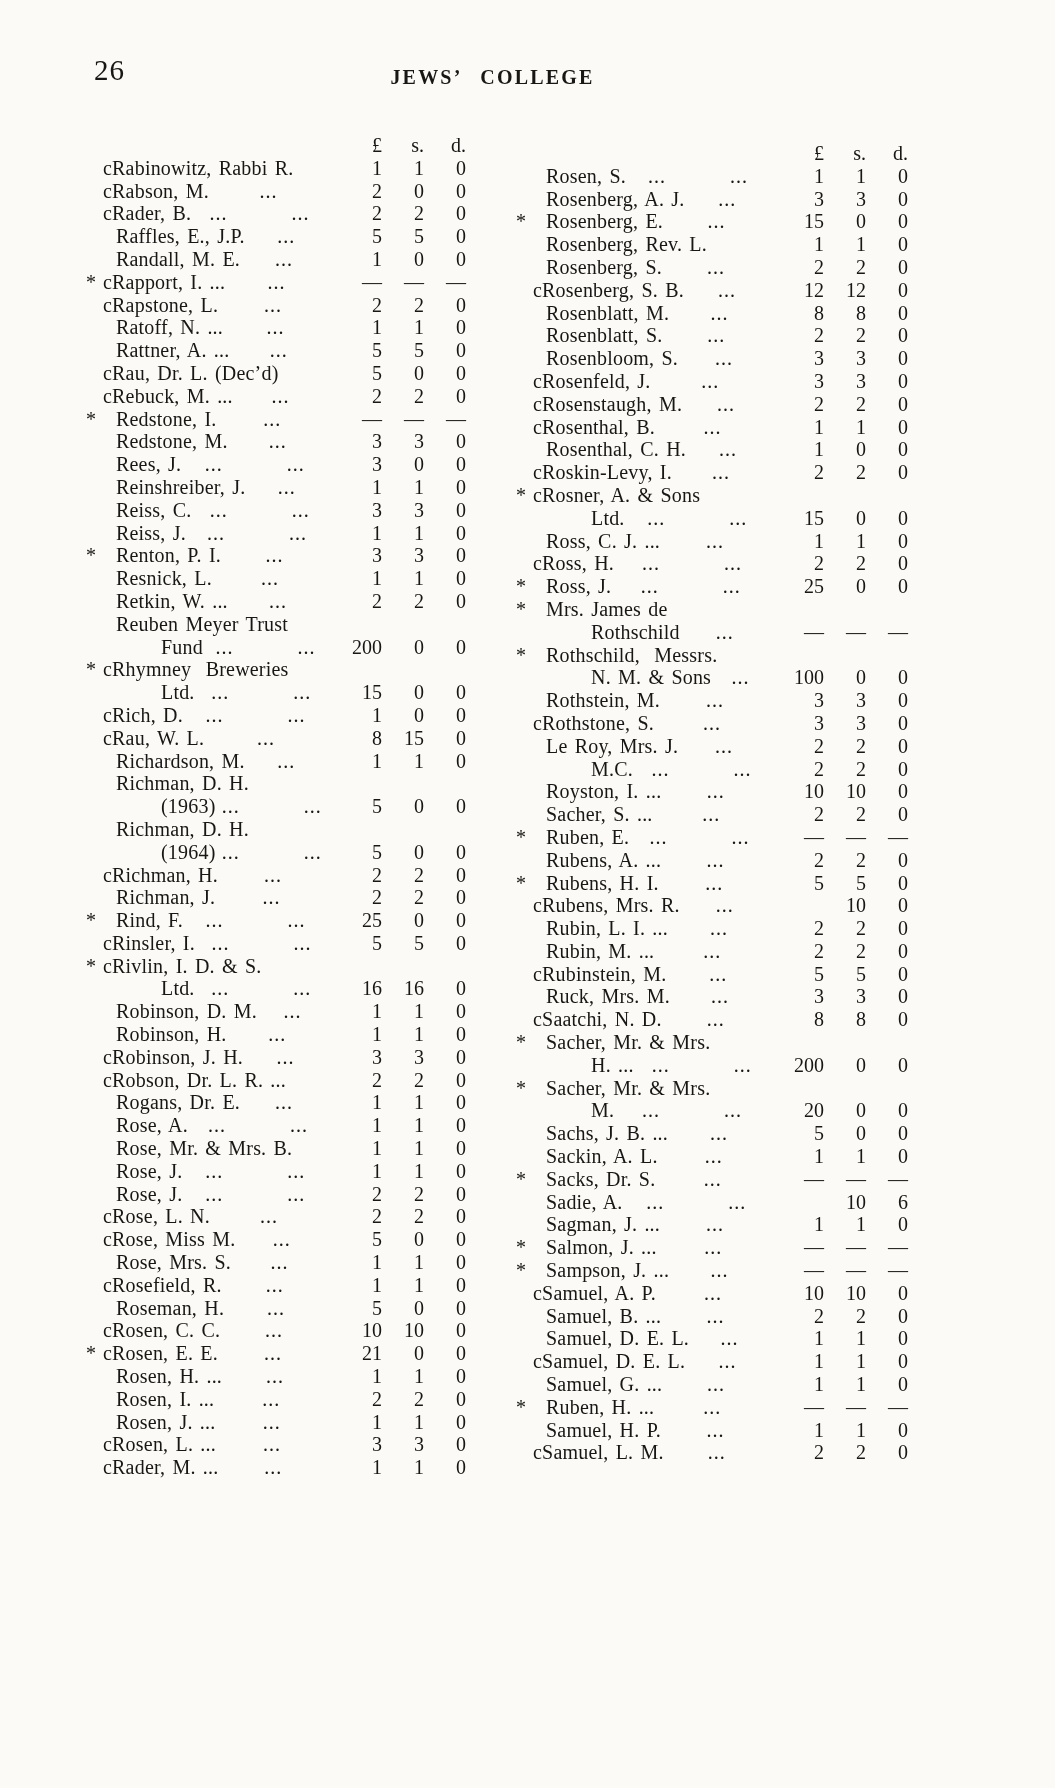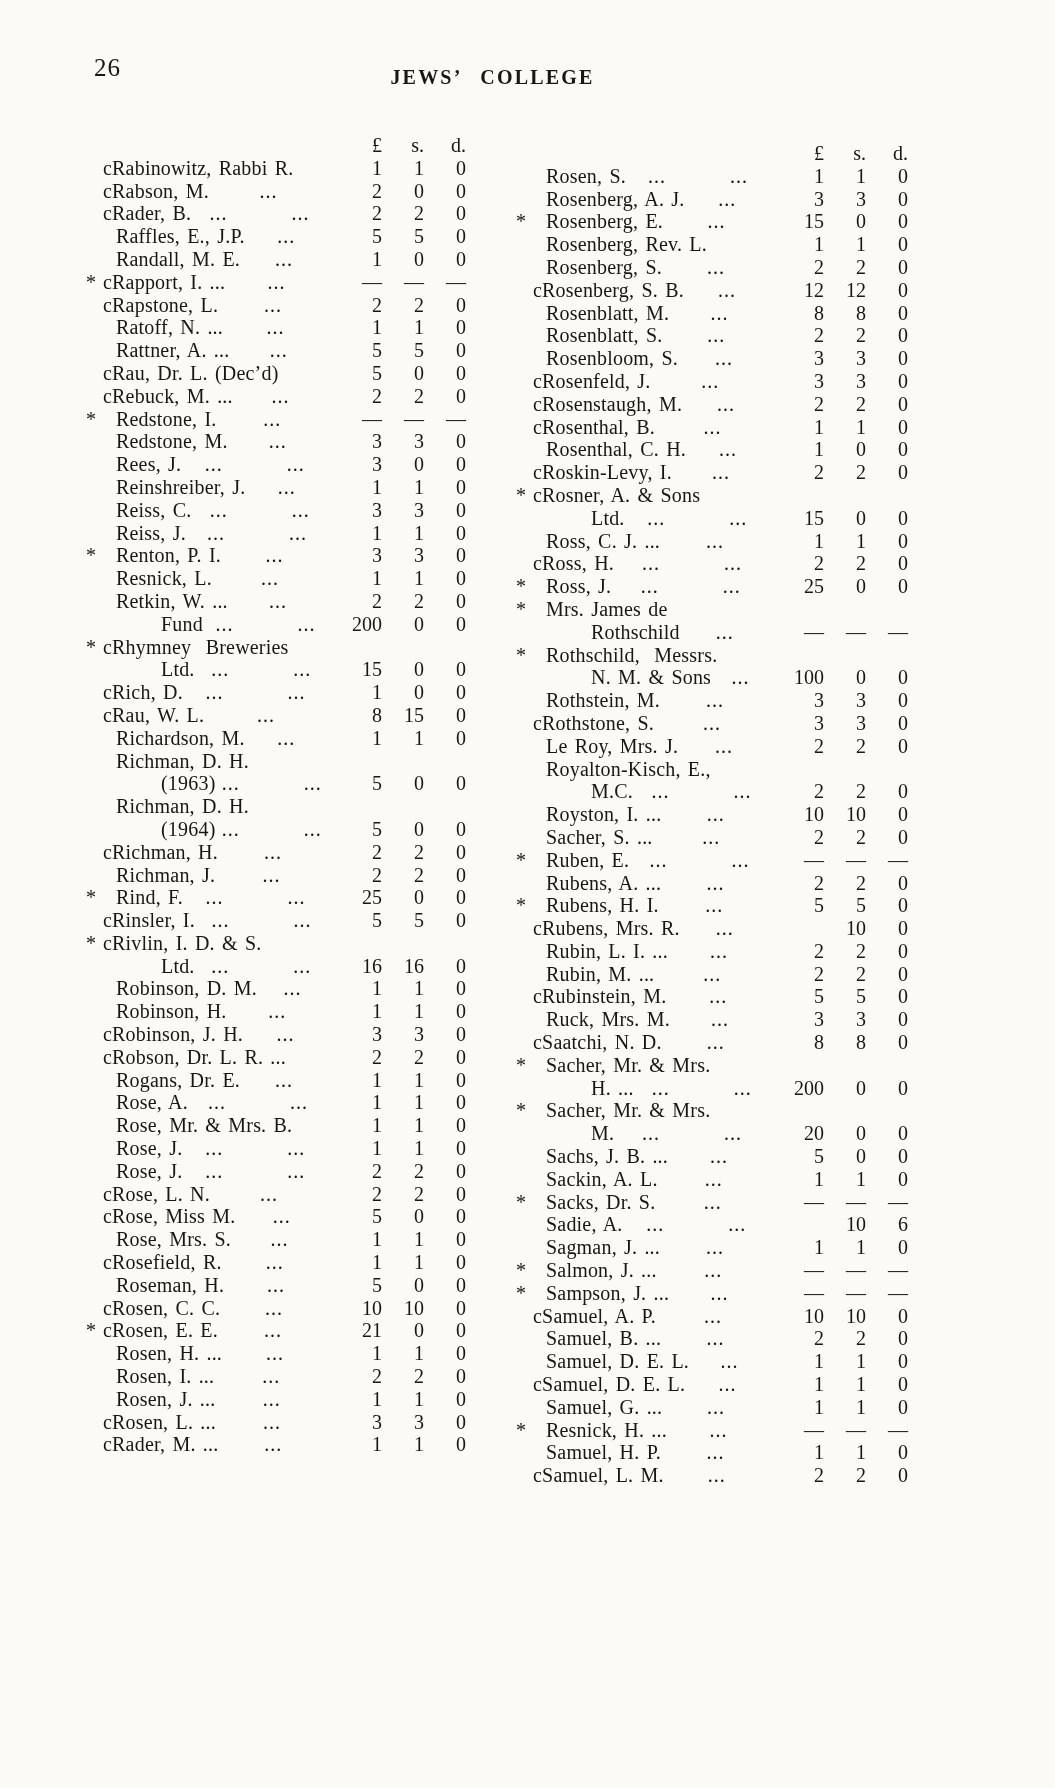--- a/index.html
+++ b/index.html
@@ -2,21 +2,21 @@
 <html><head>
 <meta charset="utf-8">
 <style>
   html,body{margin:0;padding:0;background:#e8e6e0;}
   .page{
     position:relative;width:1055px;height:1788px;margin:0 auto;
     background:#fbfaf6;color:#181715;
     font-family:"Liberation Serif","DejaVu Serif",serif;
     overflow:hidden;
   }
-  .page-number{position:absolute;left:94px;top:54px;font-size:25px;letter-spacing:1px;}
+  .page-number{position:absolute;left:94px;top:54px;font-size:29px;letter-spacing:1px;}
   .running-title{
     position:absolute;left:0;top:66px;width:100%;text-align:center;
     font-size:20px;font-weight:700;letter-spacing:2.2px;word-spacing:12px;
     transform:translateX(-35px);
   }
   .col{position:absolute;}
   .col-left{left:86px;top:134px;width:380px;}
   .col-right{left:516px;top:142px;width:392px;}
   .row{
     display:flex;align-items:baseline;height:22.8px;
@@ -63,20 +63,21 @@
         <div class="row"><span class="star"></span><span class="name ind0">cRebuck, M. ...</span><span class="dots">...</span><span class="amt l">2</span><span class="amt s">2</span><span class="amt d">0</span></div>
         <div class="row"><span class="star">*</span><span class="name ind1">Redstone, I.</span><span class="dots">...</span><span class="amt l">—</span><span class="amt s">—</span><span class="amt d">—</span></div>
         <div class="row"><span class="star"></span><span class="name ind1">Redstone, M.</span><span class="dots">...</span><span class="amt l">3</span><span class="amt s">3</span><span class="amt d">0</span></div>
         <div class="row"><span class="star"></span><span class="name ind1">Rees, J.</span><span class="dots">...  ...</span><span class="amt l">3</span><span class="amt s">0</span><span class="amt d">0</span></div>
         <div class="row"><span class="star"></span><span class="name ind1">Reinshreiber, J.</span><span class="dots">...</span><span class="amt l">1</span><span class="amt s">1</span><span class="amt d">0</span></div>
         <div class="row"><span class="star"></span><span class="name ind1">Reiss, C.</span><span class="dots">...  ...</span><span class="amt l">3</span><span class="amt s">3</span><span class="amt d">0</span></div>
         <div class="row"><span class="star"></span><span class="name ind1">Reiss, J.</span><span class="dots">...  ...</span><span class="amt l">1</span><span class="amt s">1</span><span class="amt d">0</span></div>
         <div class="row"><span class="star">*</span><span class="name ind1">Renton, P. I.</span><span class="dots">...</span><span class="amt l">3</span><span class="amt s">3</span><span class="amt d">0</span></div>
         <div class="row"><span class="star"></span><span class="name ind1">Resnick, L.</span><span class="dots">...</span><span class="amt l">1</span><span class="amt s">1</span><span class="amt d">0</span></div>
         <div class="row"><span class="star"></span><span class="name ind1">Retkin, W. ...</span><span class="dots">...</span><span class="amt l">2</span><span class="amt s">2</span><span class="amt d">0</span></div>
+        <div class="row"><span class="star"></span><span class="name ind1">Reuben Meyer Trust</span><span class="dots"></span><span class="amt l"></span><span class="amt s"></span><span class="amt d"></span></div>
         <div class="row"><span class="star"></span><span class="name ind2">Fund</span><span class="dots">...  ...</span><span class="amt l">200</span><span class="amt s">0</span><span class="amt d">0</span></div>
         <div class="row"><span class="star">*</span><span class="name ind0">cRhymney  Breweries</span><span class="dots"></span><span class="amt l"></span><span class="amt s"></span><span class="amt d"></span></div>
         <div class="row"><span class="star"></span><span class="name ind2">Ltd.</span><span class="dots">...  ...</span><span class="amt l">15</span><span class="amt s">0</span><span class="amt d">0</span></div>
         <div class="row"><span class="star"></span><span class="name ind0">cRich, D.</span><span class="dots">...  ...</span><span class="amt l">1</span><span class="amt s">0</span><span class="amt d">0</span></div>
         <div class="row"><span class="star"></span><span class="name ind0">cRau, W. L.</span><span class="dots">...</span><span class="amt l">8</span><span class="amt s">15</span><span class="amt d">0</span></div>
         <div class="row"><span class="star"></span><span class="name ind1">Richardson, M.</span><span class="dots">...</span><span class="amt l">1</span><span class="amt s">1</span><span class="amt d">0</span></div>
         <div class="row"><span class="star"></span><span class="name ind1">Richman, D. H.</span><span class="dots"></span><span class="amt l"></span><span class="amt s"></span><span class="amt d"></span></div>
         <div class="row"><span class="star"></span><span class="name ind2">(1963)</span><span class="dots">...  ...</span><span class="amt l">5</span><span class="amt s">0</span><span class="amt d">0</span></div>
         <div class="row"><span class="star"></span><span class="name ind1">Richman, D. H.</span><span class="dots"></span><span class="amt l"></span><span class="amt s"></span><span class="amt d"></span></div>
         <div class="row"><span class="star"></span><span class="name ind2">(1964)</span><span class="dots">...  ...</span><span class="amt l">5</span><span class="amt s">0</span><span class="amt d">0</span></div>
@@ -139,21 +140,20 @@
         <div class="row"><span class="star"></span><span class="name ind1">Ross, C. J. ...</span><span class="dots">...</span><span class="amt l">1</span><span class="amt s">1</span><span class="amt d">0</span></div>
         <div class="row"><span class="star"></span><span class="name ind0">cRoss, H.</span><span class="dots">...  ...</span><span class="amt l">2</span><span class="amt s">2</span><span class="amt d">0</span></div>
         <div class="row"><span class="star">*</span><span class="name ind1">Ross, J.</span><span class="dots">...  ...</span><span class="amt l">25</span><span class="amt s">0</span><span class="amt d">0</span></div>
         <div class="row"><span class="star">*</span><span class="name ind1">Mrs. James de</span><span class="dots"></span><span class="amt l"></span><span class="amt s"></span><span class="amt d"></span></div>
         <div class="row"><span class="star"></span><span class="name ind2">Rothschild</span><span class="dots">...</span><span class="amt l">—</span><span class="amt s">—</span><span class="amt d">—</span></div>
         <div class="row"><span class="star">*</span><span class="name ind1">Rothschild,  Messrs.</span><span class="dots"></span><span class="amt l"></span><span class="amt s"></span><span class="amt d"></span></div>
         <div class="row"><span class="star"></span><span class="name ind2">N. M. &amp; Sons</span><span class="dots">...</span><span class="amt l">100</span><span class="amt s">0</span><span class="amt d">0</span></div>
         <div class="row"><span class="star"></span><span class="name ind1">Rothstein, M.</span><span class="dots">...</span><span class="amt l">3</span><span class="amt s">3</span><span class="amt d">0</span></div>
         <div class="row"><span class="star"></span><span class="name ind0">cRothstone, S.</span><span class="dots">...</span><span class="amt l">3</span><span class="amt s">3</span><span class="amt d">0</span></div>
         <div class="row"><span class="star"></span><span class="name ind1">Le Roy, Mrs. J.</span><span class="dots">...</span><span class="amt l">2</span><span class="amt s">2</span><span class="amt d">0</span></div>
-        <div class="row"><span class="star"></span><span class="name ind1">Royalton-Kisch, E.,</span><span class="dots"></span><span class="amt l"></span><span class="amt s"></span><span class="amt d"></span></div>
         <div class="row"><span class="star"></span><span class="name ind2">M.C.</span><span class="dots">...  ...</span><span class="amt l">2</span><span class="amt s">2</span><span class="amt d">0</span></div>
         <div class="row"><span class="star"></span><span class="name ind1">Royston, I. ...</span><span class="dots">...</span><span class="amt l">10</span><span class="amt s">10</span><span class="amt d">0</span></div>
         <div class="row"><span class="star"></span><span class="name ind1">Sacher, S. ...</span><span class="dots">...</span><span class="amt l">2</span><span class="amt s">2</span><span class="amt d">0</span></div>
         <div class="row"><span class="star">*</span><span class="name ind1">Ruben, E.</span><span class="dots">...  ...</span><span class="amt l">—</span><span class="amt s">—</span><span class="amt d">—</span></div>
         <div class="row"><span class="star"></span><span class="name ind1">Rubens, A. ...</span><span class="dots">...</span><span class="amt l">2</span><span class="amt s">2</span><span class="amt d">0</span></div>
         <div class="row"><span class="star">*</span><span class="name ind1">Rubens, H. I.</span><span class="dots">...</span><span class="amt l">5</span><span class="amt s">5</span><span class="amt d">0</span></div>
         <div class="row"><span class="star"></span><span class="name ind0">cRubens, Mrs. R.</span><span class="dots">...</span><span class="amt l"></span><span class="amt s">10</span><span class="amt d">0</span></div>
         <div class="row"><span class="star"></span><span class="name ind1">Rubin, L. I. ...</span><span class="dots">...</span><span class="amt l">2</span><span class="amt s">2</span><span class="amt d">0</span></div>
         <div class="row"><span class="star"></span><span class="name ind1">Rubin, M. ...</span><span class="dots">...</span><span class="amt l">2</span><span class="amt s">2</span><span class="amt d">0</span></div>
         <div class="row"><span class="star"></span><span class="name ind0">cRubinstein, M.</span><span class="dots">...</span><span class="amt l">5</span><span class="amt s">5</span><span class="amt d">0</span></div>
@@ -168,18 +168,18 @@
         <div class="row"><span class="star">*</span><span class="name ind1">Sacks, Dr. S.</span><span class="dots">...</span><span class="amt l">—</span><span class="amt s">—</span><span class="amt d">—</span></div>
         <div class="row"><span class="star"></span><span class="name ind1">Sadie, A.</span><span class="dots">...  ...</span><span class="amt l"></span><span class="amt s">10</span><span class="amt d">6</span></div>
         <div class="row"><span class="star"></span><span class="name ind1">Sagman, J. ...</span><span class="dots">...</span><span class="amt l">1</span><span class="amt s">1</span><span class="amt d">0</span></div>
         <div class="row"><span class="star">*</span><span class="name ind1">Salmon, J. ...</span><span class="dots">...</span><span class="amt l">—</span><span class="amt s">—</span><span class="amt d">—</span></div>
         <div class="row"><span class="star">*</span><span class="name ind1">Sampson, J. ...</span><span class="dots">...</span><span class="amt l">—</span><span class="amt s">—</span><span class="amt d">—</span></div>
         <div class="row"><span class="star"></span><span class="name ind0">cSamuel, A. P.</span><span class="dots">...</span><span class="amt l">10</span><span class="amt s">10</span><span class="amt d">0</span></div>
         <div class="row"><span class="star"></span><span class="name ind1">Samuel, B. ...</span><span class="dots">...</span><span class="amt l">2</span><span class="amt s">2</span><span class="amt d">0</span></div>
         <div class="row"><span class="star"></span><span class="name ind1">Samuel, D. E. L.</span><span class="dots">...</span><span class="amt l">1</span><span class="amt s">1</span><span class="amt d">0</span></div>
         <div class="row"><span class="star"></span><span class="name ind0">cSamuel, D. E. L.</span><span class="dots">...</span><span class="amt l">1</span><span class="amt s">1</span><span class="amt d">0</span></div>
         <div class="row"><span class="star"></span><span class="name ind1">Samuel, G. ...</span><span class="dots">...</span><span class="amt l">1</span><span class="amt s">1</span><span class="amt d">0</span></div>
-        <div class="row"><span class="star">*</span><span class="name ind1">Resnick, H. ...</span><span class="dots">...</span><span class="amt l">—</span><span class="amt s">—</span><span class="amt d">—</span></div>
+        <div class="row"><span class="star">*</span><span class="name ind1">Ruben, H. ...</span><span class="dots">...</span><span class="amt l">—</span><span class="amt s">—</span><span class="amt d">—</span></div>
         <div class="row"><span class="star"></span><span class="name ind1">Samuel, H. P.</span><span class="dots">...</span><span class="amt l">1</span><span class="amt s">1</span><span class="amt d">0</span></div>
         <div class="row"><span class="star"></span><span class="name ind0">cSamuel, L. M.</span><span class="dots">...</span><span class="amt l">2</span><span class="amt s">2</span><span class="amt d">0</span></div>
       </div>
   </div>
 </div>
 
 </body></html>

